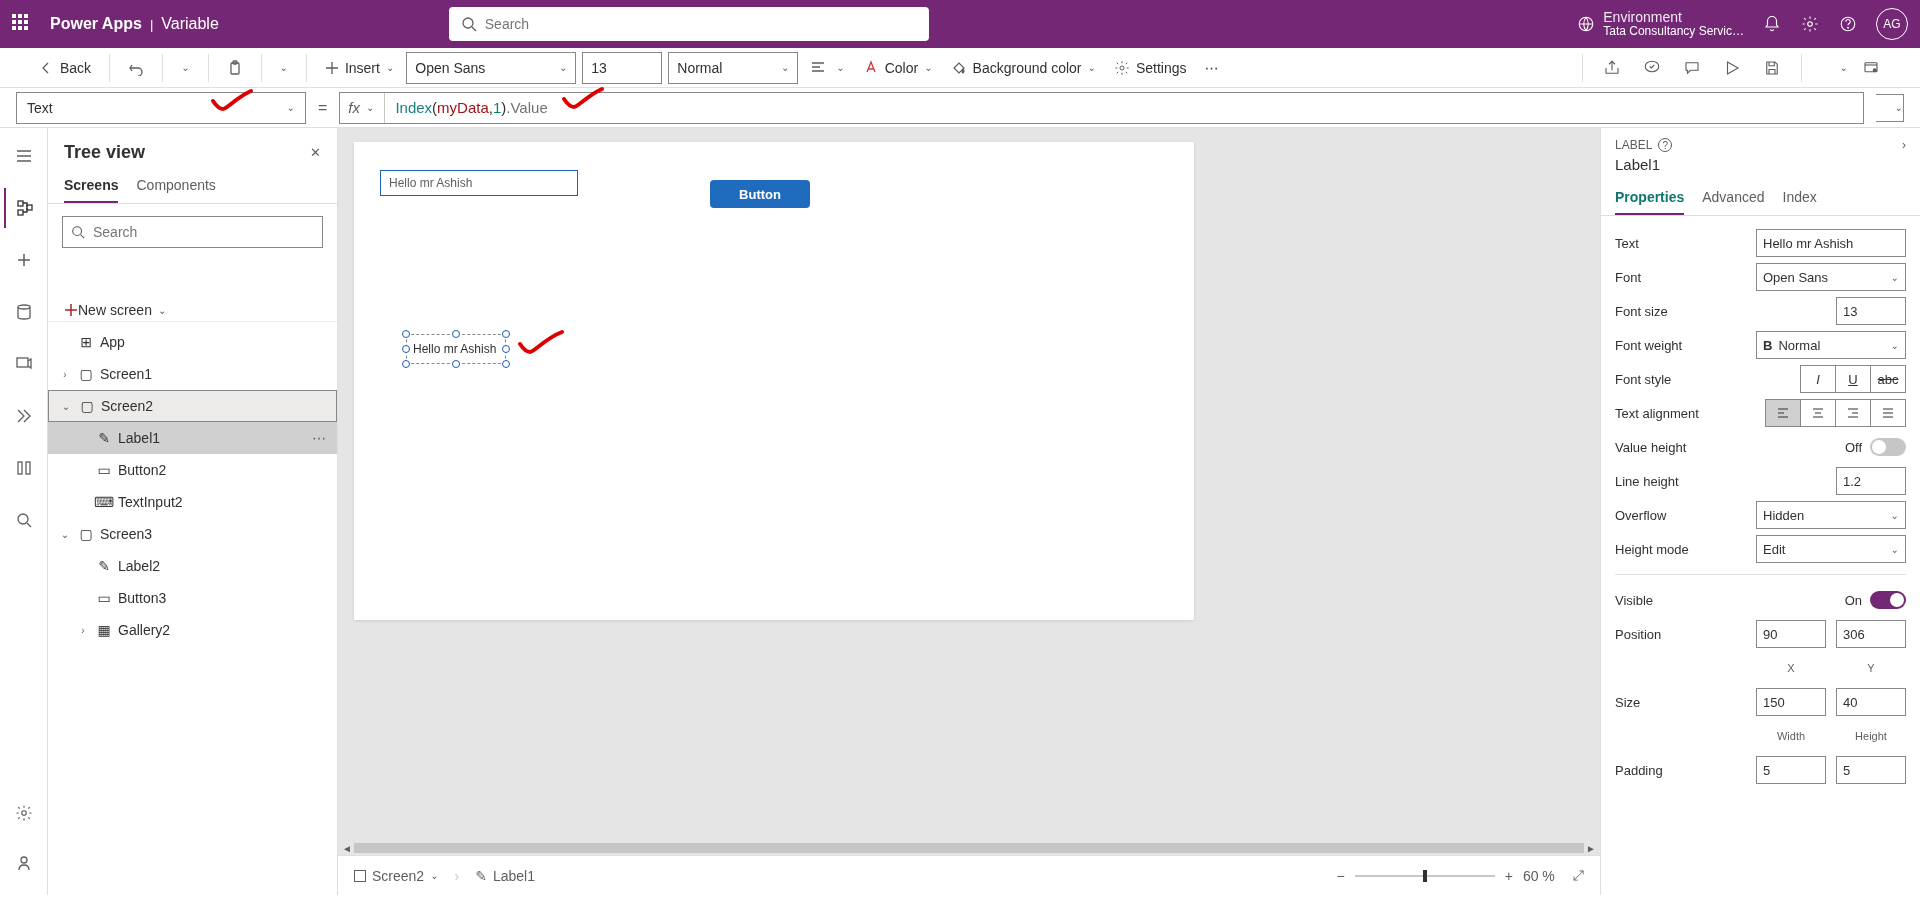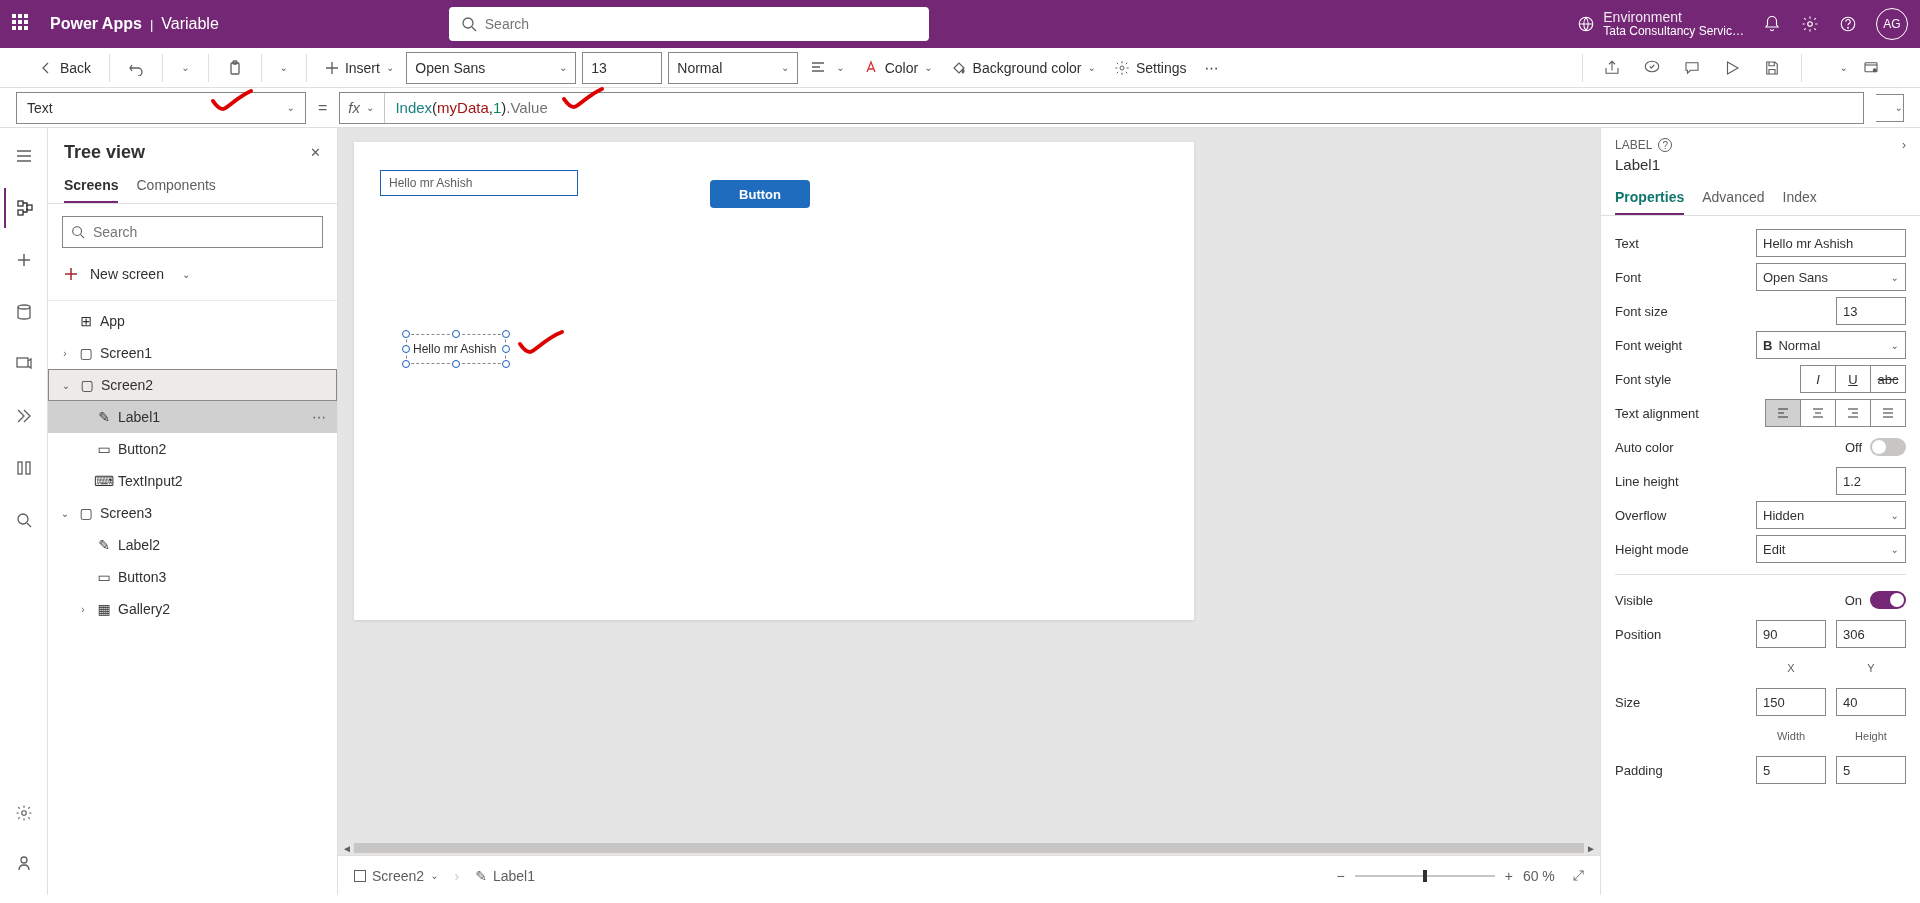--- a/index.html
+++ b/index.html
@@ -53,21 +53,21 @@
 .rail-bottom { margin-top: auto; margin-bottom: 12px; display:flex; flex-direction:column; gap:10px; }
 
 .tree-panel { width: 290px; border-right: 1px solid #e1dfdd; display: flex; flex-direction: column; background:#fff; }
 .tree-head { display: flex; align-items: center; padding: 14px 16px 6px; }
 .tree-head h2 { font-size: 18px; font-weight: 600; flex: 1; }
 .tree-tabs { display: flex; gap: 18px; padding: 8px 16px 0; border-bottom: 1px solid #e1dfdd; }
 .ttab { padding-bottom: 8px; font-size: 14px; cursor: pointer; color: #605e5c; }
 .ttab.active { color: #323130; font-weight: 600; border-bottom: 2px solid #742774; }
 .tree-search { margin: 12px 14px; height: 32px; border: 1px solid #8a8886; display: flex; align-items: center; padding: 0 8px; gap: 8px; }
 .tree-search input { border: none; outline: none; flex: 1; font-size: 14px; }
-.new-screen { padding: 6px 16px 18px; display: flex; align-items: center; gap: 12px; color: #323130; cursor: pointer; font-size: 14px; border-bottom:1px solid #edebe9; }
+.new-screen { padding: 6px 16px 3px; display: flex; align-items: center; gap: 0; color: #323130; cursor: pointer; font-size: 14px; border-bottom:1px solid #edebe9;margin-top:36px; }
 .tree-list { flex: 1; overflow: auto; padding-top:4px; }
 .tnode { height: 32px; display: flex; align-items: center; padding: 0 10px; gap: 6px; cursor: pointer; font-size: 14px; }
 .tnode.sel { background: #edebe9; }
 .tnode.sel2 { background: #d0d0d0; }
 .tnode .exp { width: 14px; text-align: center; color: #605e5c; font-size: 10px; }
 .tnode .blank { width: 14px; }
 .ticon { width: 16px; height: 16px; display: inline-flex; align-items:center; justify-content:center; }
 .indent1 { padding-left: 28px; }
 .indent2 { padding-left: 48px; }
 .node-dots { margin-left:auto; color:#605e5c; letter-spacing:1px; }
@@ -584,21 +584,21 @@
               </svg>
             </div>
           <div class="bg-btn">
               <svg width="14" height="14" viewBox="0 0 14 14" stroke="#323130">
                 <path d="M2 3h10M2 7h10M2 11h10"></path>
               </svg>
             </div>
         </div>
       </div>
       <div class="prow">
-          <span class="plabel">Auto color</span>
+          <span class="plabel">Value height</span>
           <span class="state-text">Off</span>
           <div class="toggle">
             <div class="knob"></div>
           </div>
         </div>
       <div class="prow">
           <span class="plabel">Line height</span>
           <div class="pinput small">1.2</div>
         </div>
       <div class="prow">

